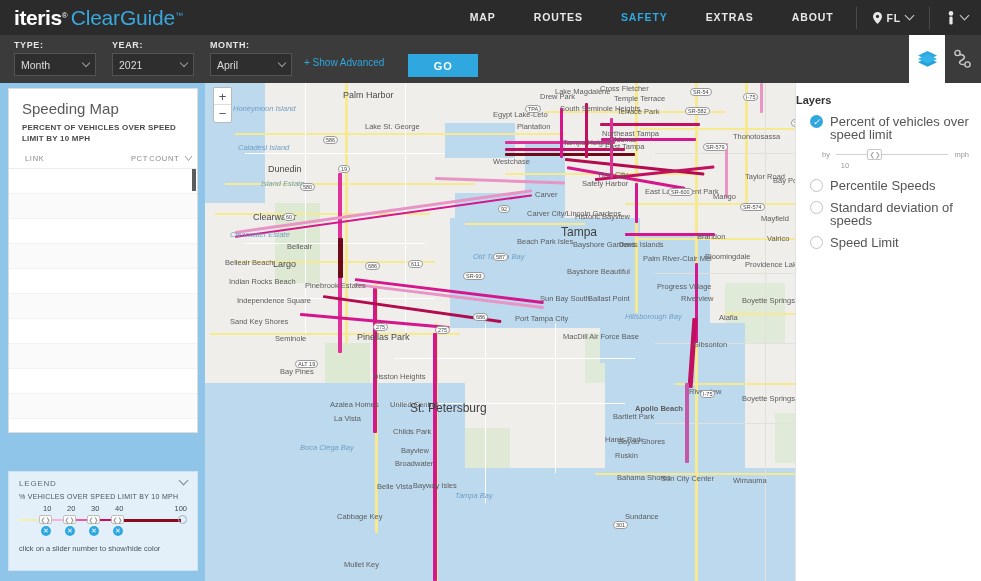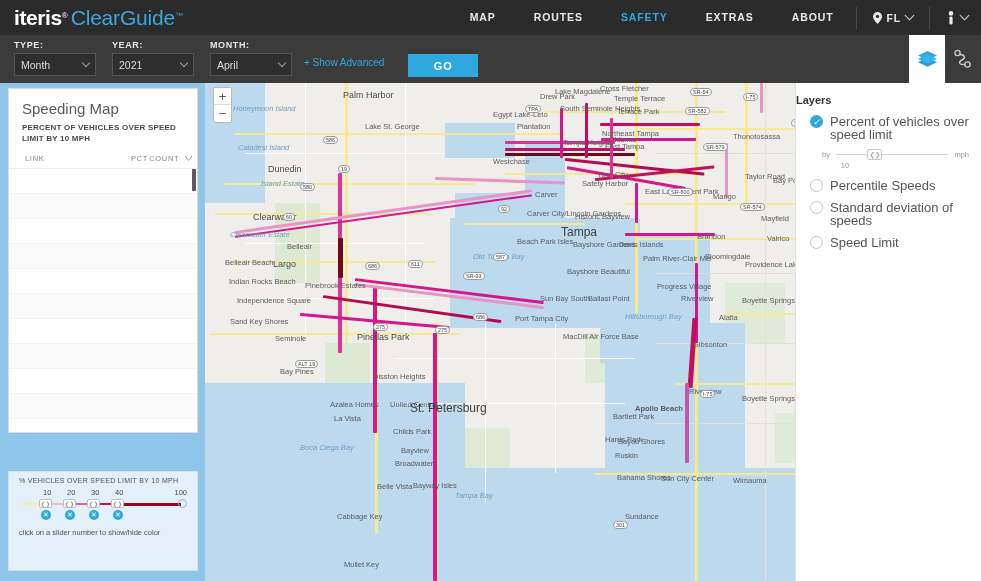--- a/index.html
+++ b/index.html
@@ -545,20 +545,24 @@
               <div class="td-link"></div>
               <div class="td-pct"></div>
               <div class="td-cnt"></div>
             </div>
           </div>
         <div class="scrollthumb"></div>
       </div>
     </div>
 
     <div class="panel legendpanel">
+      <div class="lg-head">
+        <div class="lg-title">LEGEND</div>
+        <i class="lg-chev"></i>
+      </div>
       <div class="lg-sub">% VEHICLES OVER SPEED LIMIT BY 10 MPH</div>
       <div class="lg-ticks" id="lg-ticks">
           <span style="left: 24px;">10</span>
           <span style="left: 48px;">20</span>
           <span style="left: 72px;">30</span>
           <span style="left: 96px;">40</span>
           <span style="right: 0px;">100</span>
         </div>
       <div class="lg-track" id="lg-track">
           <div class="lg-seg" style="left: 0px; width: 22px; background: rgb(242, 240, 168);"></div>

